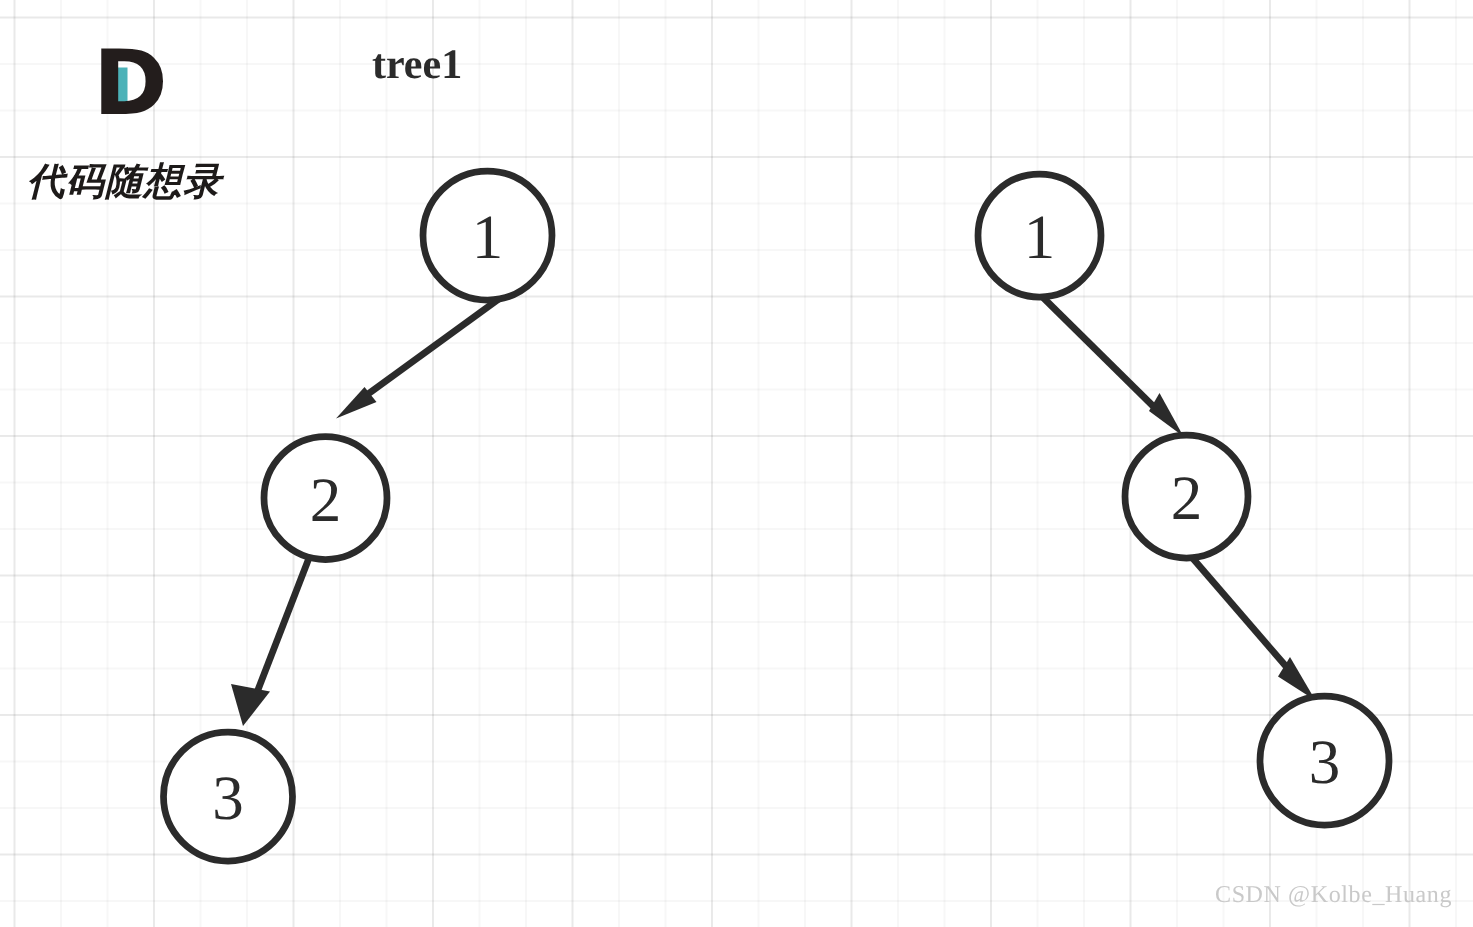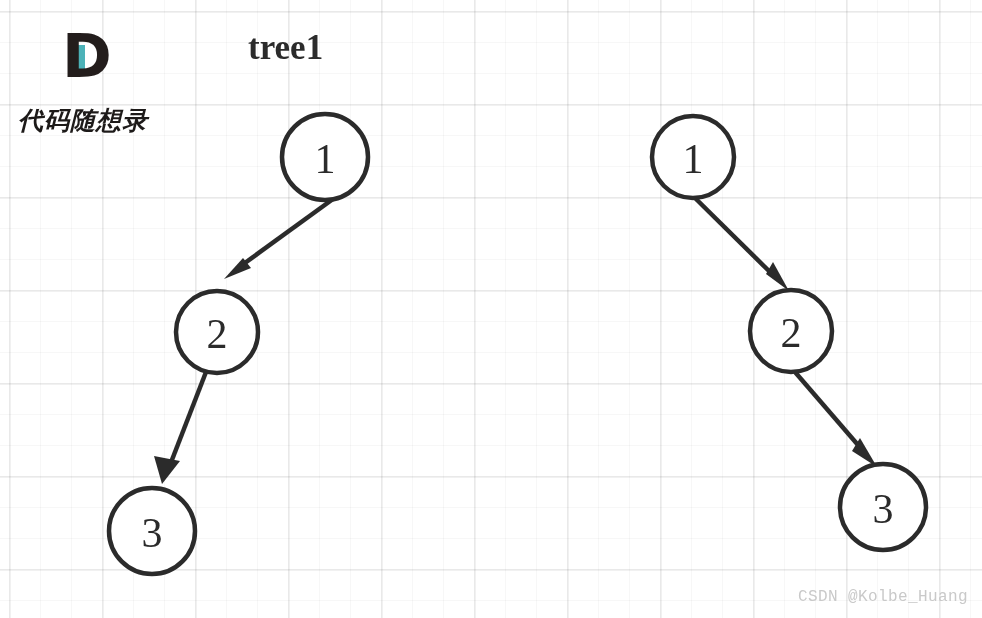--- a/index.html
+++ b/index.html
@@ -76,21 +76,21 @@
     letter-spacing: 1px;
     color: #1d1a19;
     white-space: nowrap;
   }
 
   
   .tree-title {
     position: absolute;
     font-family: "Liberation Serif", "DejaVu Serif", serif;
     font-weight: bold;
-    font-size: 35px;
+    font-size: 28px;
     color: #2b2b2b;
     white-space: nowrap;
   }
   #title-tree1 { left: 248px; top: 28px; }
   #title-tree2 { left: 616px; top: 28px; }
 
   
   #graph {
     position: absolute;
     left: 0; top: 0;
@@ -114,21 +114,21 @@
     stroke-width: 4.5;
     fill: none;
   }
   .edge-head { fill: #2b2b2b; }
 
   
   #watermark {
     position: absolute;
     right: 14px;
     bottom: 12px;
-    font-family: Liberation Mono, monospace;
+    font-family: Liberation Serif, serif;
     font-size: 16px;
     color: #c9c9c9;
     letter-spacing: 0.4px;
     white-space: nowrap;
   }
 </style>
 </head>
 <body>
 
 <div id="canvas">

